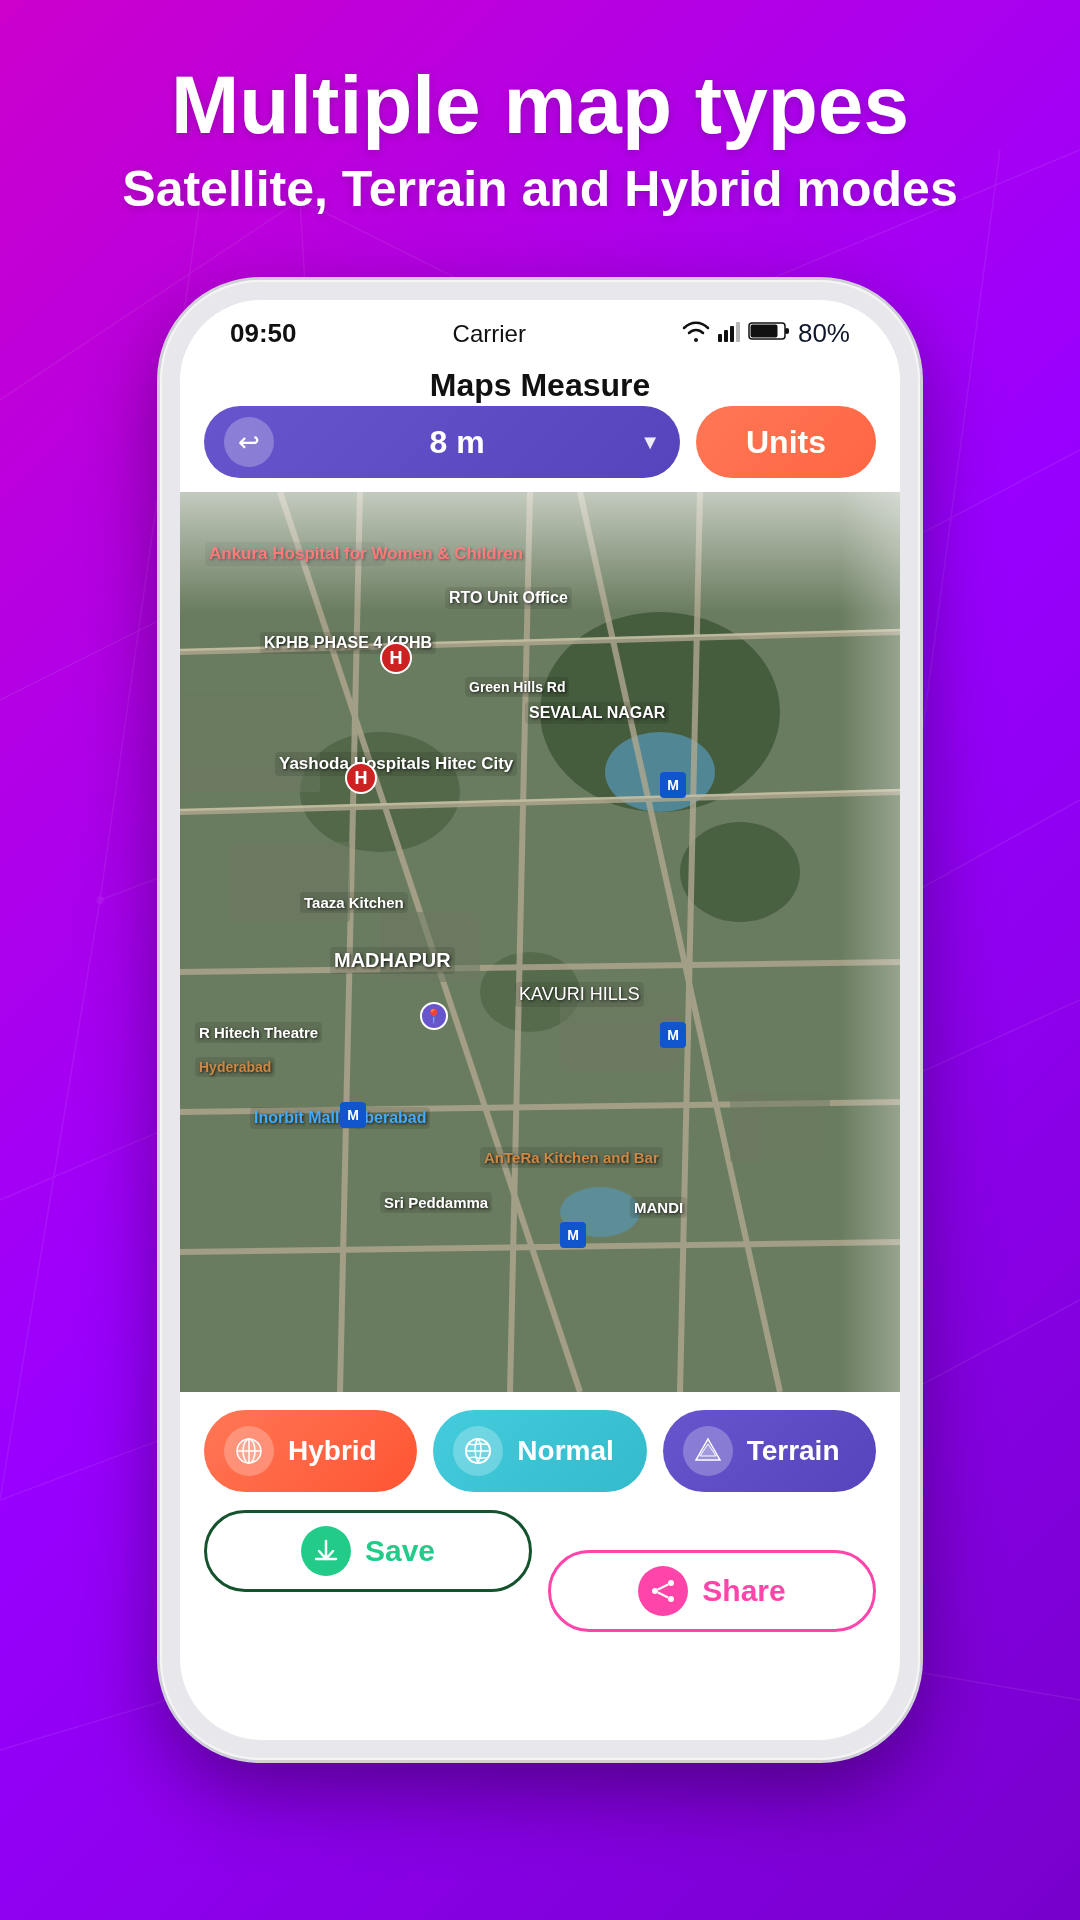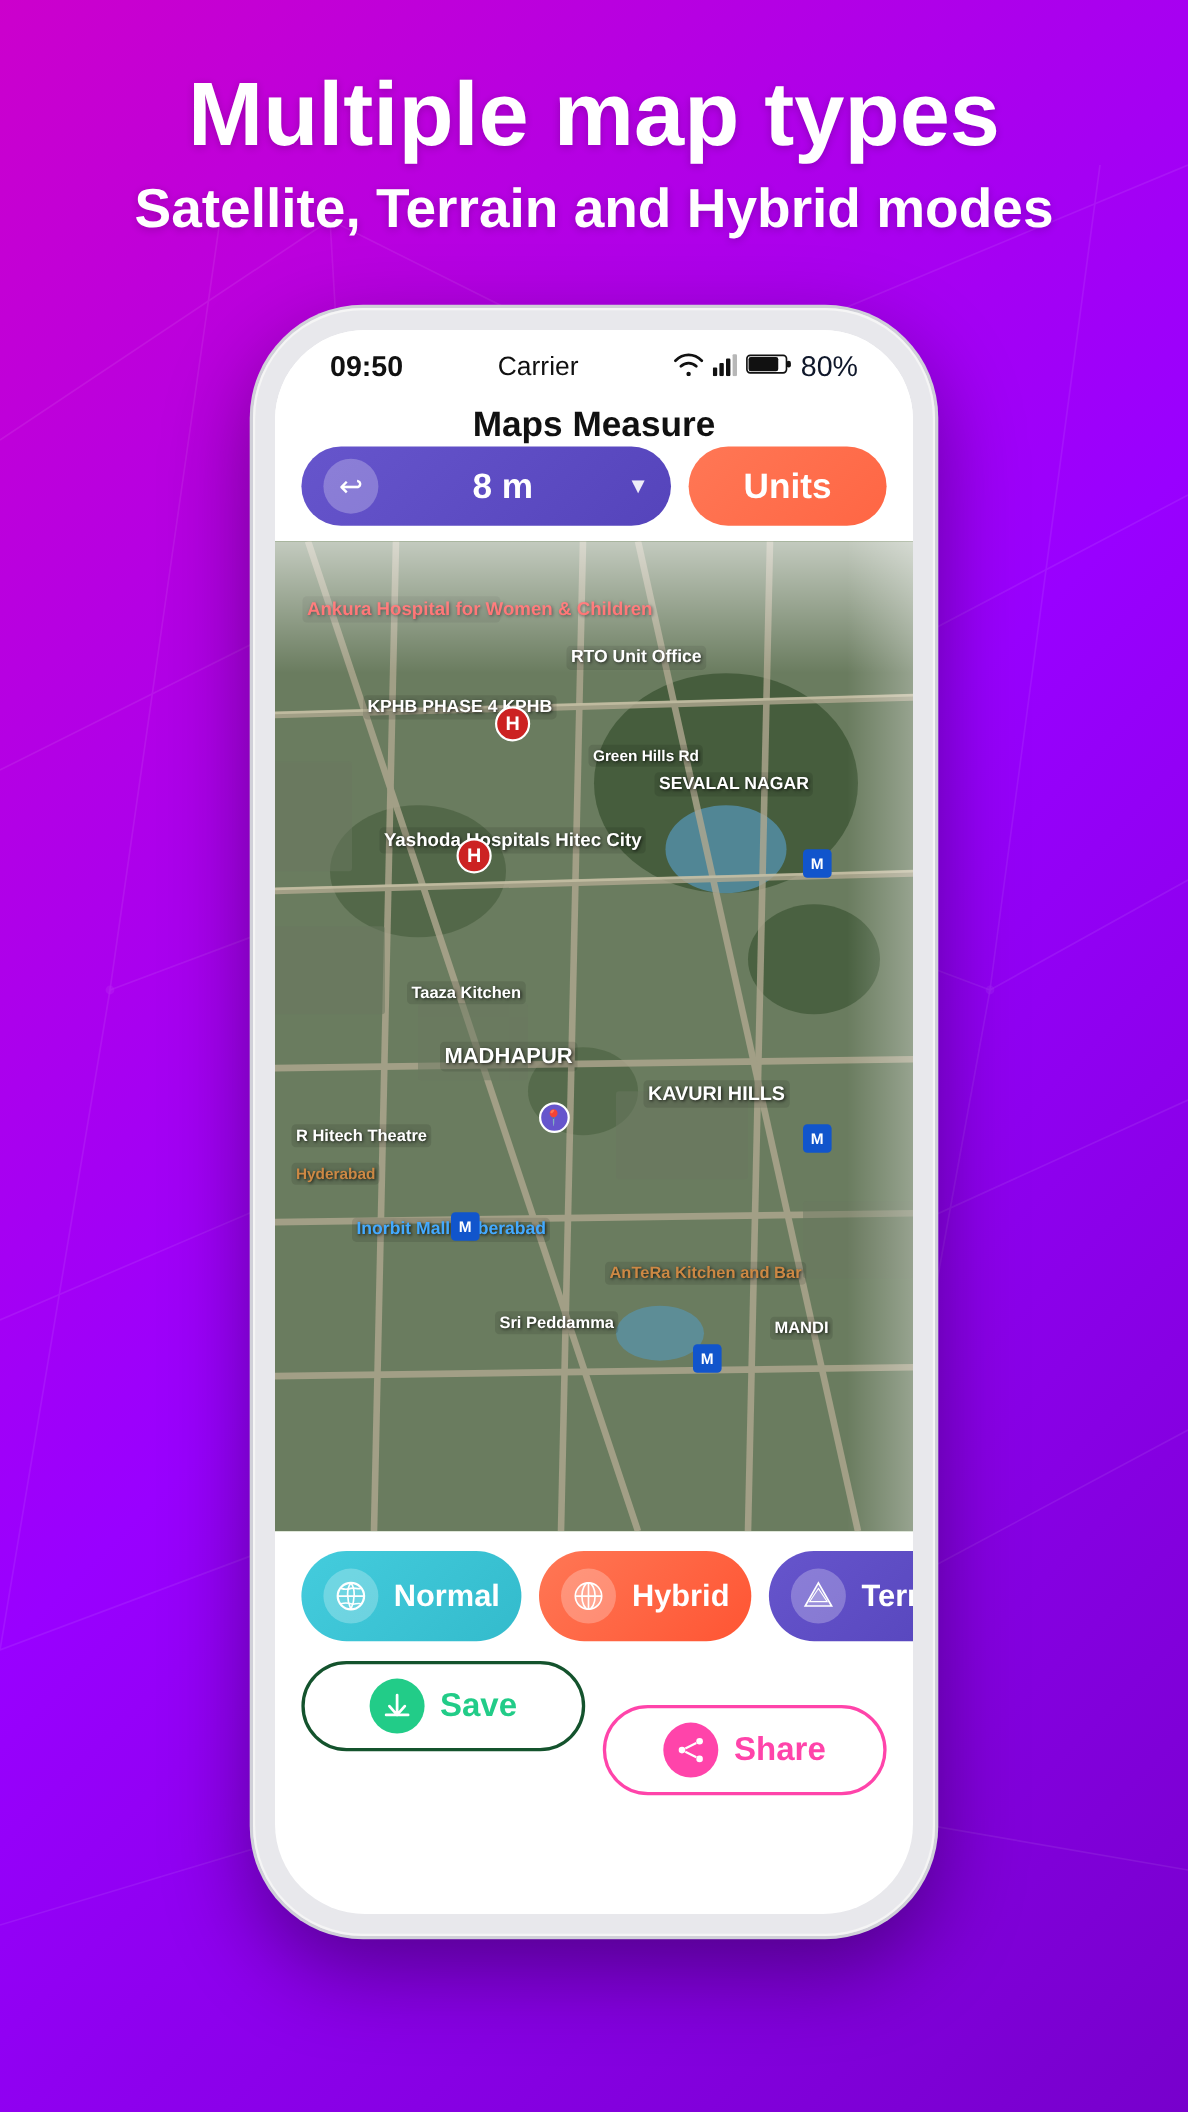--- a/index.html
+++ b/index.html
@@ -41,21 +41,21 @@
       margin-top: 10px;
       text-shadow: 0 2px 8px rgba(0,0,0,0.2);
     }
 
     
     .phone-frame {
       position: absolute;
       top: 280px;
       left: 50%;
       transform: translateX(-50%);
-      width: 620px;
+      width: 760px;
       height: 1480px;
       background: #e8e8ec;
       border-radius: 100px;
       box-shadow: 
         0 0 0 3px #d0d0d8,
         0 30px 80px rgba(0,0,0,0.4),
         inset 0 0 0 2px #f5f5f5;
       overflow: hidden;
     }
 
@@ -453,21 +453,21 @@
 
       <div style="position:absolute;top:0;left:0;right:0;bottom:0;pointer-events:none;">
         <div class="map-label" style="top:50px;left:25px;font-size:17px;color:#ff4444;font-weight:700;max-width:180px;line-height:1.2;">Ankura Hospital for Women &amp; Children</div>
         <div class="map-label" style="top:140px;left:80px;font-size:16px;">KPHB PHASE 4 KPHB</div>
         <div class="map-label" style="top:95px;left:265px;font-size:16px;">RTO Unit Office</div>
         <div class="map-label" style="top:210px;left:345px;font-size:16px;">SEVALAL NAGAR</div>
         <div class="map-label" style="top:185px;left:285px;font-size:14px;">Green Hills Rd</div>
         <div class="map-label" style="top:260px;left:95px;font-size:17px;color:white;font-weight:700;">Yashoda Hospitals Hitec City</div>
         <div class="map-label" style="top:400px;left:120px;font-size:15px;">Taaza Kitchen</div>
         <div class="map-label" style="top:455px;left:150px;font-size:20px;font-weight:800;color:white;">MADHAPUR</div>
-        <div class="map-label" style="top:490px;left:335px;font-size:18px;font-weight:700;color:white;">KAVURI HILLS</div>
+        <div class="map-label" style="top:490px;left:335px;font-size:18px;font-weight:400;color:white;">KAVURI HILLS</div>
         <div class="map-label" style="top:530px;left:15px;font-size:15px;">R Hitech Theatre</div>
         <div class="map-label" style="top:565px;left:15px;font-size:14px;color:#cc8844;">Hyderabad</div>
         <div class="map-label" style="top:615px;left:70px;font-size:16px;color:#44aaff;font-weight:600;">Inorbit Mall Cyberabad</div>
         <div class="map-label" style="top:655px;left:300px;font-size:15px;color:#cc8844;">AnTeRa Kitchen and Bar</div>
         <div class="map-label" style="top:700px;left:200px;font-size:15px;">Sri Peddamma</div>
         <div class="map-label" style="top:705px;left:450px;font-size:15px;">MANDI</div>
 
         <div style="position:absolute;top:150px;left:200px;">
           <div style="width:32px;height:32px;background:#cc2222;border-radius:50%;display:flex;align-items:center;justify-content:center;color:white;font-weight:800;font-size:18px;border:2px solid white;">H</div>
         </div>
@@ -486,40 +486,40 @@
       </div>
 
       <div class="map-fog"></div>
 
       <div style="position:absolute;top:0;right:0;width:60px;bottom:0;background:linear-gradient(to left,rgba(255,255,255,0.3),transparent);"></div>
     </div>
 
     <div class="bottom-controls">
 
       <div class="map-type-row">
-        <div class="map-type-btn normal">
-          <div class="map-type-icon">
-            <svg width="30" height="30" viewBox="0 0 30 30" fill="none">
-              <circle cx="15" cy="15" r="12" stroke="white" stroke-width="2"></circle>
-              <path d="M3 15h24M15 3c-4 5-4 15 0 24M15 3c4 5 4 15 0 24" stroke="white" stroke-width="1.5" fill="none"></path>
-              <path d="M6 8c3 1 6 1 9 0s6 1 9 0M6 22c3-1 6-1 9 0s6-1 9 0" stroke="white" stroke-width="1.5"></path>
-            </svg>
-          </div>
-          <span>Normal</span>
-        </div>
         <div class="map-type-btn hybrid">
           <div class="map-type-icon">
             <svg width="30" height="30" viewBox="0 0 30 30" fill="none">
               <circle cx="15" cy="15" r="12" fill="rgba(255,255,255,0.2)" stroke="white" stroke-width="1.5"></circle>
               <ellipse cx="15" cy="15" rx="6" ry="12" stroke="white" stroke-width="1.5"></ellipse>
               <line x1="3" y1="15" x2="27" y2="15" stroke="white" stroke-width="1.5"></line>
               <line x1="15" y1="3" x2="15" y2="27" stroke="white" stroke-width="1.5"></line>
             </svg>
           </div>
           <span>Hybrid</span>
+        </div>
+        <div class="map-type-btn normal">
+          <div class="map-type-icon">
+            <svg width="30" height="30" viewBox="0 0 30 30" fill="none">
+              <circle cx="15" cy="15" r="12" stroke="white" stroke-width="2"></circle>
+              <path d="M3 15h24M15 3c-4 5-4 15 0 24M15 3c4 5 4 15 0 24" stroke="white" stroke-width="1.5" fill="none"></path>
+              <path d="M6 8c3 1 6 1 9 0s6 1 9 0M6 22c3-1 6-1 9 0s6-1 9 0" stroke="white" stroke-width="1.5"></path>
+            </svg>
+          </div>
+          <span>Normal</span>
         </div>
         <div class="map-type-btn terrain">
           <div class="map-type-icon">
             <svg width="30" height="30" viewBox="0 0 30 30" fill="none">
               <polygon points="15,3 27,24 3,24" stroke="white" stroke-width="1.5" fill="rgba(255,255,255,0.15)"></polygon>
               <polygon points="15,8 23,20 7,20" stroke="white" stroke-width="1" fill="rgba(255,255,255,0.1)"></polygon>
             </svg>
           </div>
           <span>Terrain</span>
         </div>

